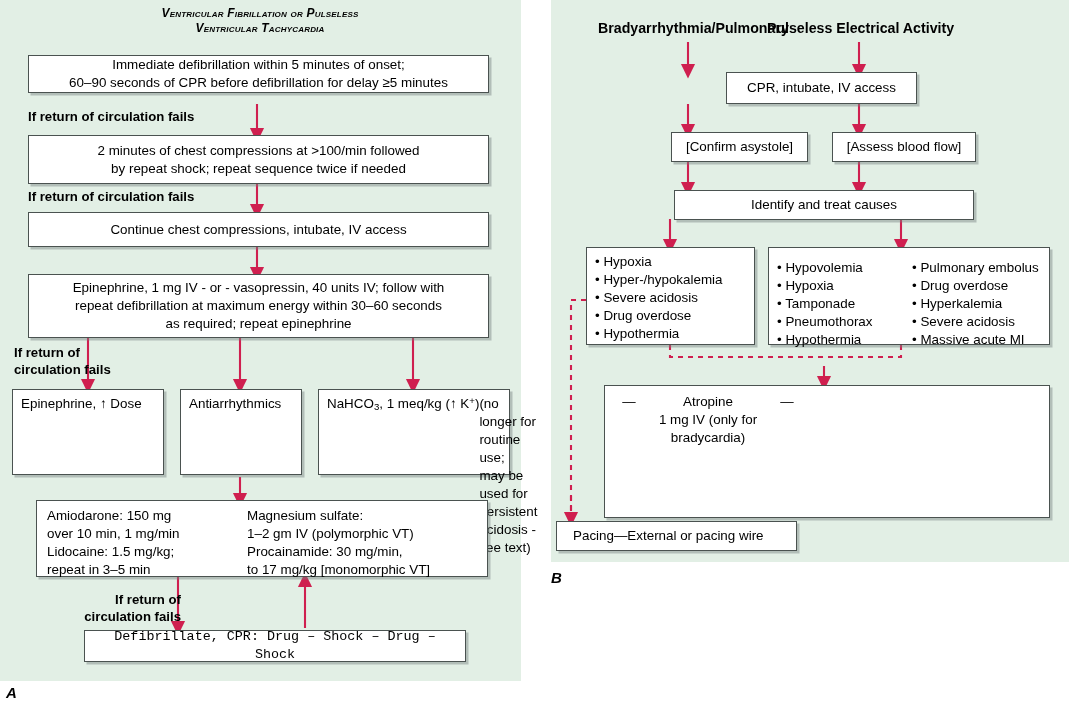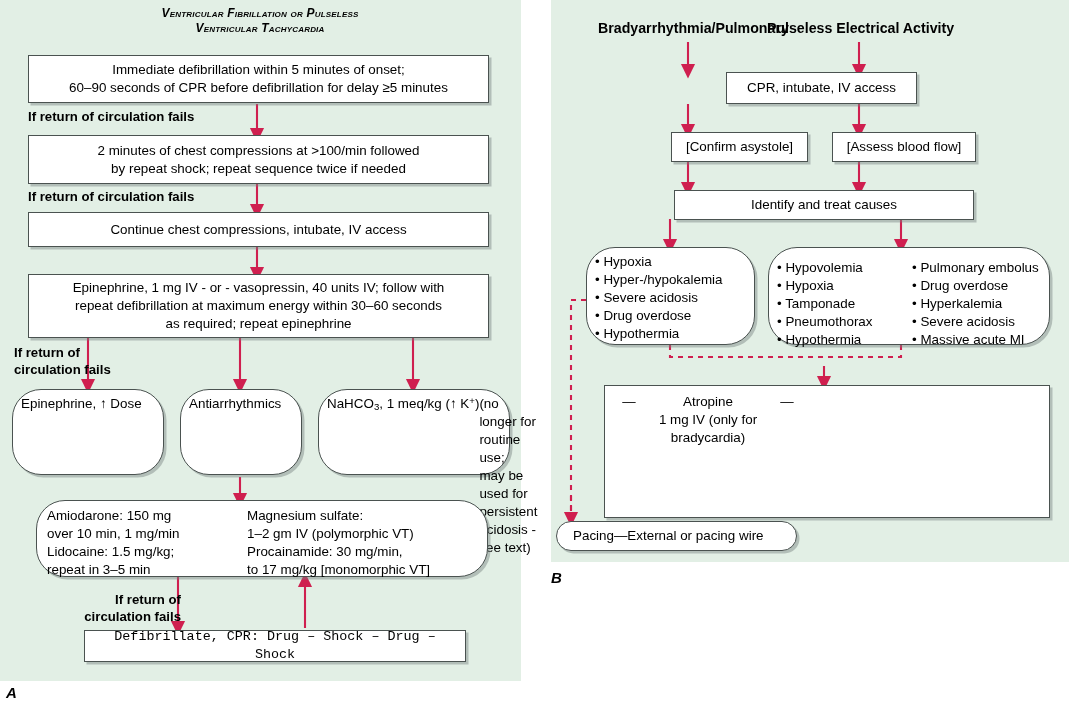--- a/index.html
+++ b/index.html
@@ -13,21 +13,21 @@
   .box{
     position:absolute;background:#ffffff;border:1.5px solid #4a5250;
     box-shadow:2.5px 2.5px 0 rgba(120,130,128,.45);
     box-sizing:border-box;
     font-size:13.4px;color:#000;line-height:1.34;
     display:flex;justify-content:center;
     padding:4px 6px;
   }
   .box.center{align-items:center;text-align:center;}
   .box.top{align-items:flex-start;text-align:center;}
-  .box.lefttop{align-items:flex-start;justify-content:flex-start;text-align:left;border-radius:29px;}
+  .box.lefttop{align-items:flex-start;justify-content:flex-start;text-align:left;}
 
   .panel-title{
     position:absolute;text-align:center;font-weight:bold;color:#000;
     font-variant:small-caps;letter-spacing:.2px;font-size:12px;line-height:1.28;font-style:italic;
   }
   .head-label{
     position:absolute;font-weight:bold;font-size:14.2px;color:#000;text-align:center;
   }
   .note{
     position:absolute;font-weight:bold;font-size:13.2px;color:#000;line-height:1.25;
@@ -96,21 +96,21 @@
     <g stroke="#cf1f4f" stroke-width="2.1" fill="none" marker-end="url(#ah)" stroke-dasharray="5,5">
       <path d="M571,496 L571,519"></path>
     </g>
   </svg>
 
   <div class="panel-title" style="left:20px;top:6px;width:480px;">
     <span>Ventricular Fibrillation or Pulseless</span><br>
     <span>Ventricular Tachycardia</span>
   </div>
 
-  <div class="box center" style="left:28px;top:55px;width:461px;height:48px;white-space:pre-line;">Immediate defibrillation within 5 minutes of onset;
+  <div class="box center" style="left:28px;top:55px;width:461px;height:38px;white-space:pre-line;">Immediate defibrillation within 5 minutes of onset;
 60–90 seconds of CPR before defibrillation for delay ≥5 minutes</div>
 
   <div class="note" style="left:28px;top:109px;width:230px;">If return of circulation fails</div>
 
   <div class="box center" style="left:28px;top:135px;width:461px;height:49px;white-space:pre-line;">2 minutes of chest compressions at &gt;100/min followed
 by repeat shock; repeat sequence twice if needed</div>
 
   <div class="note" style="left:28px;top:189px;width:230px;">If return of circulation fails</div>
 
   <div class="box center" style="left:28px;top:212px;width:461px;height:35px;">Continue chest compressions, intubate, IV access</div>

